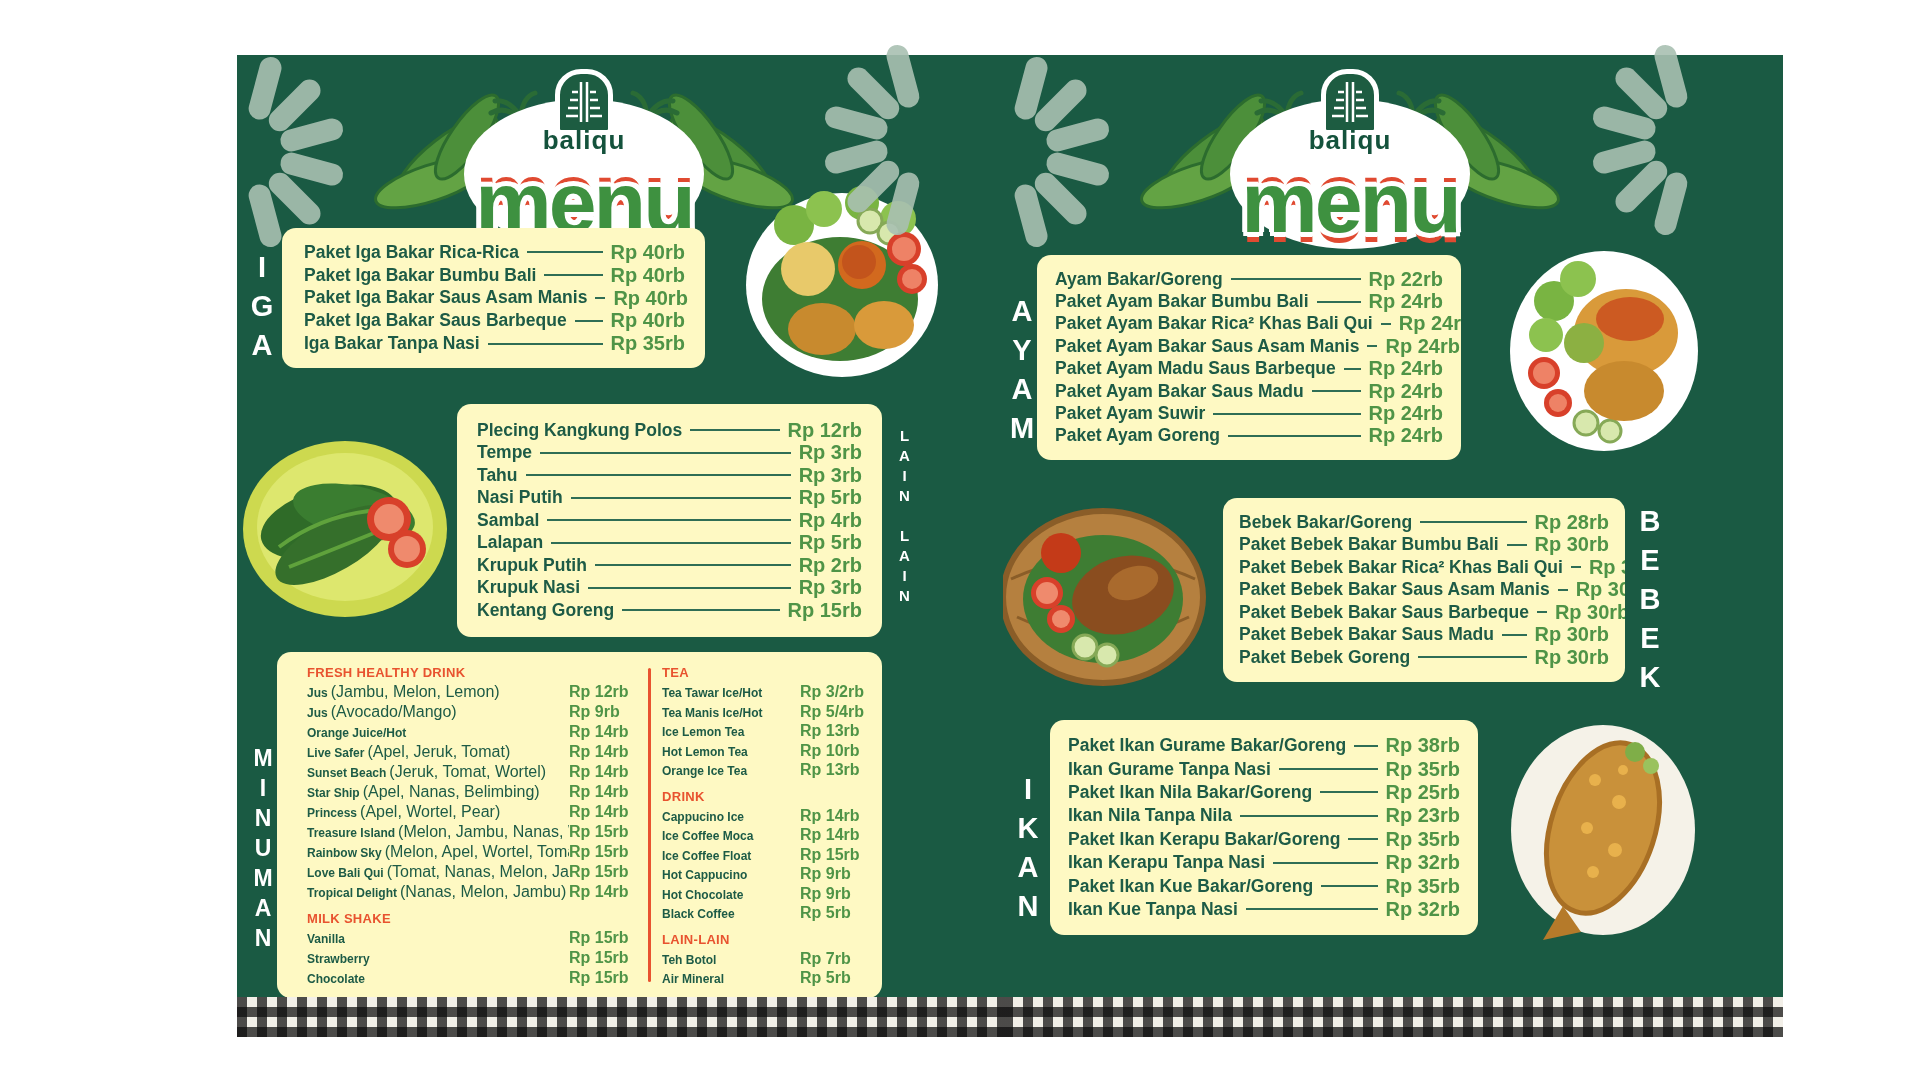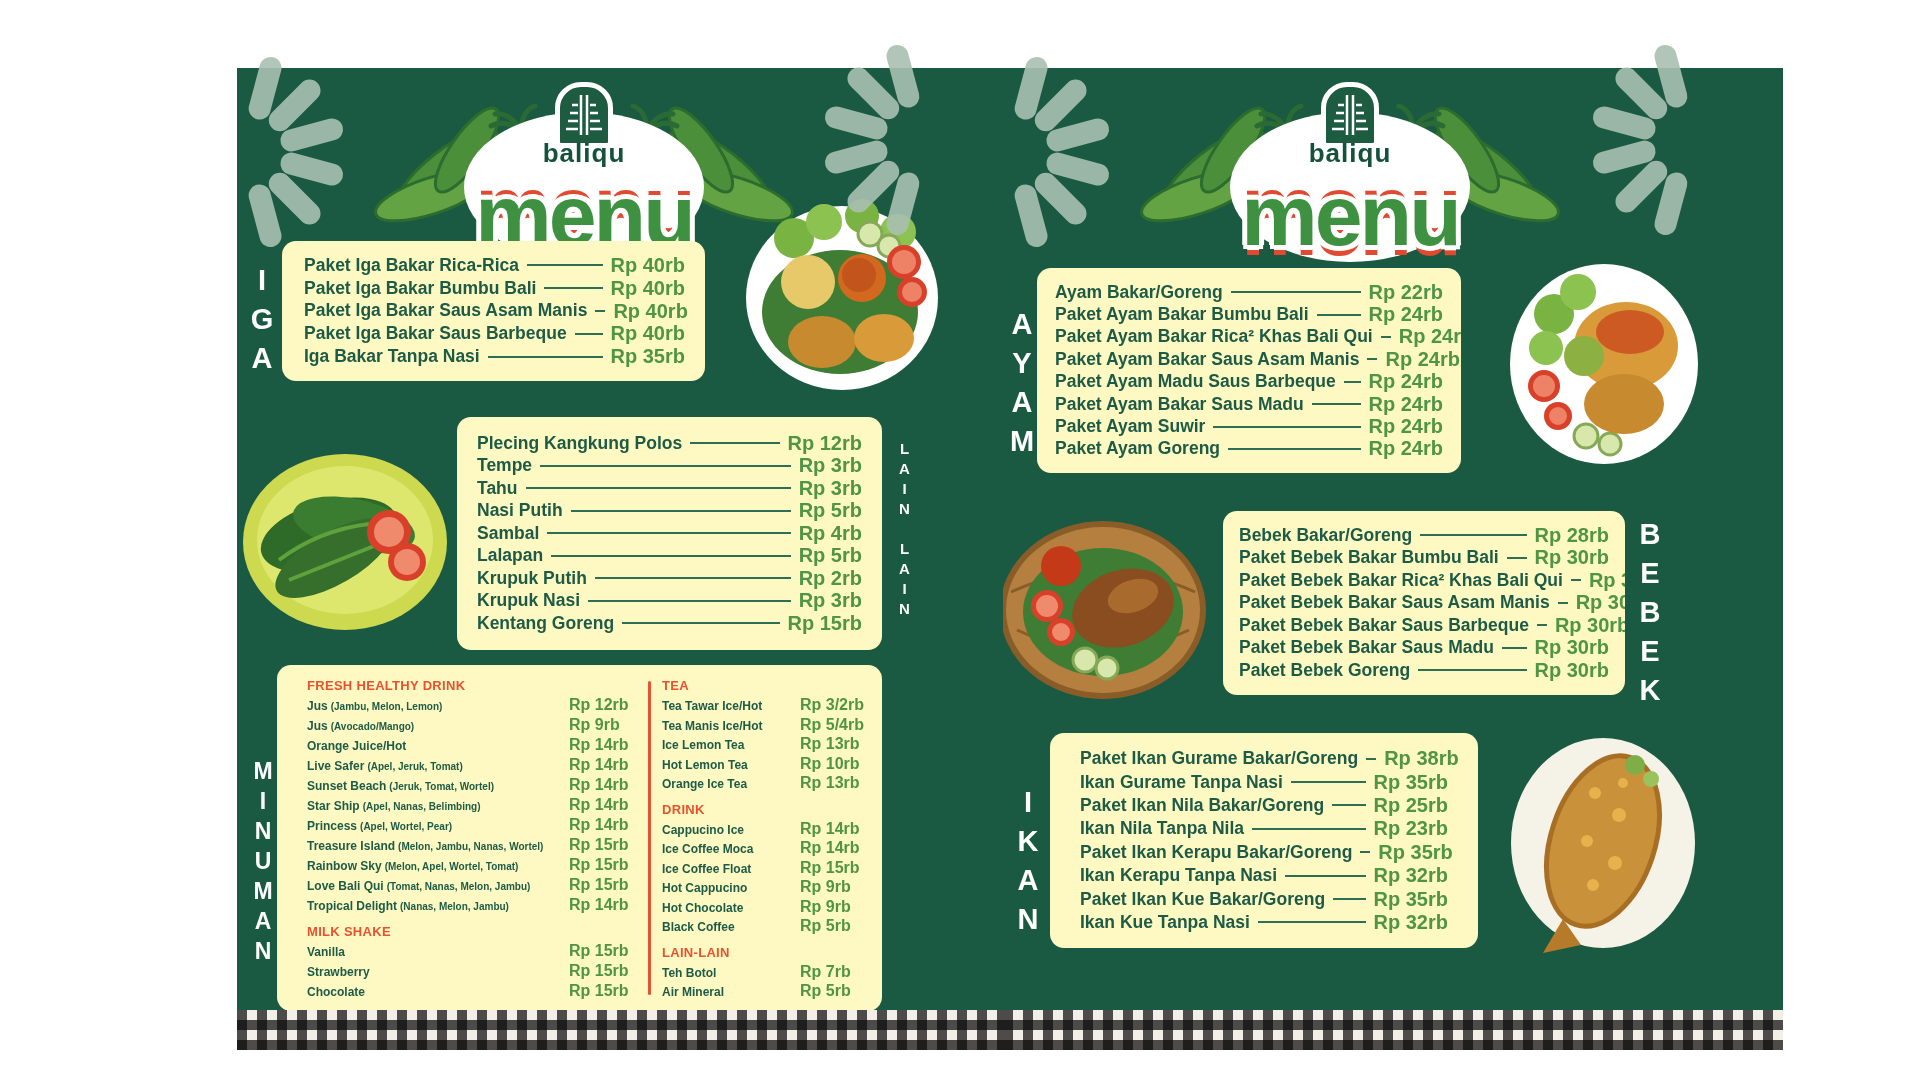--- a/index.html
+++ b/index.html
@@ -1,20 +1,20 @@
 <!DOCTYPE html>
 <html><head>
 <meta charset="utf-8">
 <style>
   * { margin:0; padding:0; box-sizing:border-box; }
   html,body { background:#ffffff; }
   .canvas { position:relative; width:1920px; height:1080px; background:#ffffff; overflow:hidden;
             font-family:"Liberation Sans","DejaVu Sans",sans-serif; }
 
-  .page { position:absolute; top:68px; width:780px; height:982px; background:#1a5a43; }
+  .page { position:absolute; top:55px; width:780px; height:982px; background:#1a5a43; }
   .page-left  { left:237px; }
   .page-right { left:1003px; }
 
   
   .fan { position:absolute; z-index:5; pointer-events:none; }
 
   
   .logo { position:absolute; left:132px; top:4px; width:430px; height:196px; }
   .logo .leaves { position:absolute; left:0; top:0; }
   .dome { position:absolute; left:95px; top:40px; width:240px; height:150px; background:#ffffff; border-radius:50%; }
@@ -44,28 +44,28 @@
   .min-card { left:40px; top:597px; width:605px; height:346px; padding:12px 14px 12px 30px; display:flex; }
   .mcol-left  { width:330px; }
   .mdivider   { width:3px; background:#e8532f; margin:4px 11px; border-radius:2px; }
   .mcol-right { flex:1; }
   .mhdr { font-size:13px; font-weight:bold; color:#e8532f; height:18px; line-height:18px; letter-spacing:.3px; }
   .mt { margin-top:8px; }
   .m-row { display:flex; align-items:baseline; height:20px; line-height:20px; }
   .mcol-right .m-row { height:19.5px; line-height:19.5px; }
   .m-name { flex:1; white-space:nowrap; overflow:hidden; }
   .m-nm { font-size:12px; font-weight:bold; color:#1d5b46; }
-  .m-sub { font-size:10px; font-weight:bold; color:#1d5b46; margin-left:3px; }
+  .m-sub { font-size:16px; font-weight:normal; color:#1d5b46; margin-left:3px; }
   .m-price { width:68px; font-size:16px; font-weight:bold; color:#4f9447; white-space:nowrap; }
 
   .ayam-card  { left:34px;  top:200px; width:424px; height:205px; padding:13px 18px; }
   .ayam-card .row { height:22.4px; }
   .bebek-card { left:220px; top:443px; width:402px; height:184px; padding:13px 16px; }
   .bebek-card .row { height:22.5px; }
-  .ikan-card  { left:47px;  top:665px; width:428px; height:215px; padding:14px 30px; }
+  .ikan-card  { left:47px;  top:665px; width:428px; height:215px; padding:14px 18px; }
   .ikan-card .row { height:23.4px; }
 
   
   .vlabel { position:absolute; color:#ffffff; font-weight:bold; writing-mode:vertical-rl;
             text-orientation:upright; line-height:1; }
   .lbl-big  { font-size:29px; letter-spacing:7px; }
   .lbl-min  { font-size:23px; letter-spacing:4px; }
   .lbl-lain { font-size:15px; letter-spacing:3px; }
 
   

